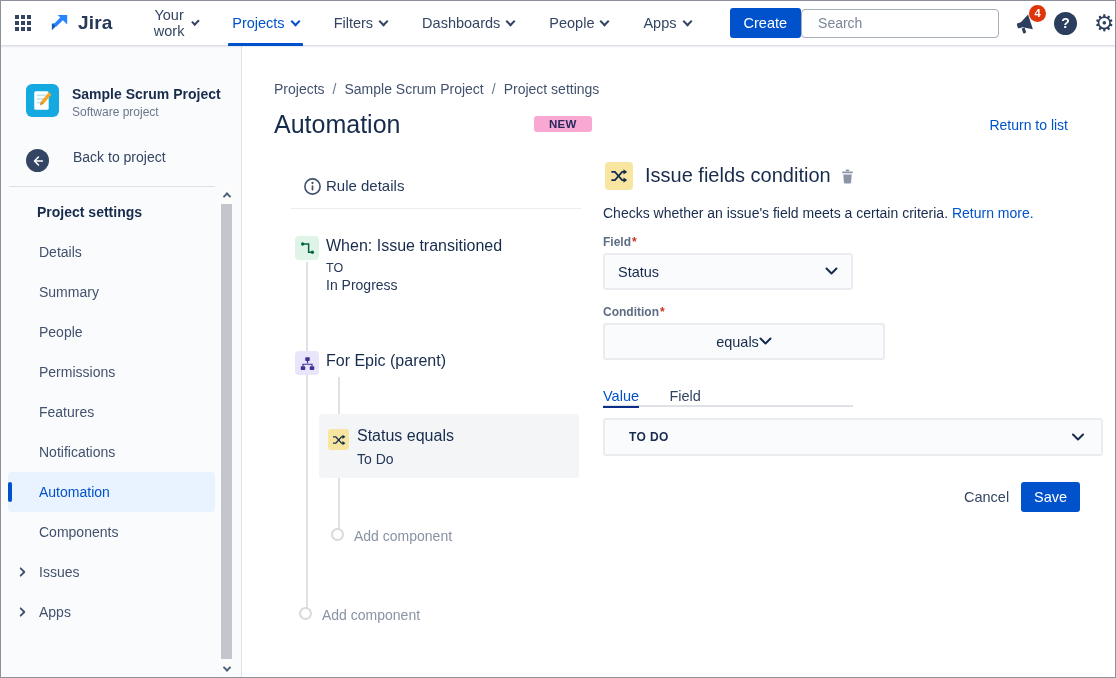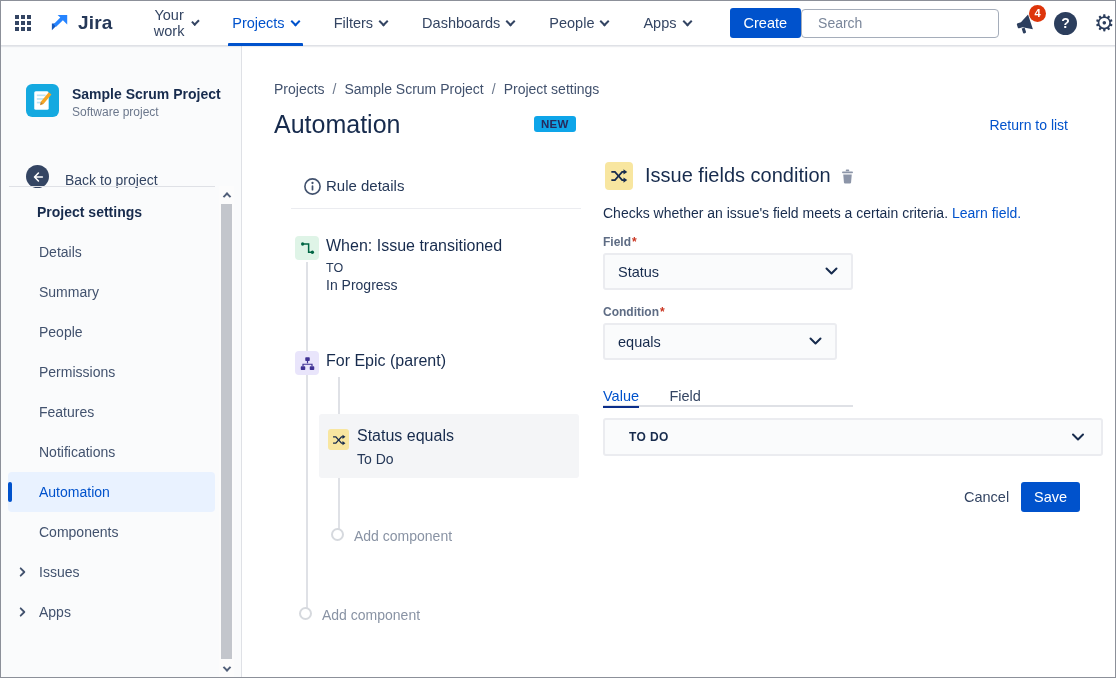--- a/index.html
+++ b/index.html
@@ -29,21 +29,21 @@
 
   
   .content { flex:1; display:flex; min-height:0; }
   .sidebar { width:241px; flex:0 0 241px; background:#FAFBFC; border-right:1px solid #DFE1E6; position:relative; }
   .main { flex:1; position:relative; background:#fff; }
 
   
   .proj-block { position:absolute; left:25px; top:38px; display:flex; gap:13px; cursor:default; }
   .proj-name { font-size:14px; font-weight:700; color:#172B4D; padding-top:2px; }
   .proj-type { font-size:12px; color:#6B778C; margin-top:3px; }
-  .back-row { position:absolute; left:25px; top:119px; display:flex; align-items:flex-end; gap:16px; cursor:pointer; }
+  .back-row { position:absolute; left:25px; top:103px; display:flex; align-items:flex-start; gap:24px; cursor:pointer; }
   .back-circle { width:23px; height:23px; border-radius:50%; background:#344563; display:flex; align-items:center; justify-content:center; }
   .back-label { font-size:14px; color:#344563; }
   .side-divider { position:absolute; left:8px; right:26px; top:140px; height:1px; background:#DFE1E6; }
   .side-list { position:absolute; left:0; right:26px; top:146px; }
   .side-heading { height:40px; display:flex; align-items:center; padding-left:36px; font-size:14px; font-weight:700; color:#172B4D; }
   .side-item { height:40px; display:flex; align-items:center; padding-left:31px; font-size:14px; color:#42526E; cursor:pointer; position:relative; margin:0 0 0 7px; border-radius:4px; }
   .side-item .rchev { position:absolute; left:9px; top:50%; transform:translateY(-50%); }
   .side-item.active { background:#E9F2FF; color:#0052CC; }
   .side-item.active::before { content:""; position:absolute; left:0; top:10px; width:4px; height:20px; border-radius:2px; background:#0052CC; }
   .scrollbar { position:absolute; top:140px; bottom:0; right:7px; width:15px; background:#FCFCFC; }
@@ -52,21 +52,21 @@
   .sb-arrow .achev { width:6px; height:6px; border-right:2px solid #505F79; border-bottom:2px solid #505F79; }
   .sb-arrow.up .achev { transform:rotate(-135deg) translate(-1px,-1px); }
   .sb-arrow.down .achev { transform:rotate(45deg) translate(-1px,-1px); }
   .sb-thumb { position:absolute; left:2px; width:11px; top:18px; bottom:18px; background:#C3C6CC; cursor:pointer; }
 
   
   .breadcrumb { position:absolute; left:32px; top:35px; font-size:14px; color:#42526E; display:flex; gap:8px; }
   .breadcrumb .bc-link { cursor:pointer; }
   .breadcrumb .sep { color:#6B778C; }
   .page-title { position:absolute; left:32px; top:64px; font-size:25px; font-weight:500; color:#172B4D; }
-  .new-badge { position:absolute; left:292px; top:70px; background:#0ea5e9; color:#27295C; font-size:11.5px; font-weight:700; padding:2px 7px; border-radius:3px; letter-spacing:.3px; }
+  .new-badge { position:absolute; left:292px; top:70px; background:#f9a8d4; color:#27295C; font-size:11.5px; font-weight:700; padding:2px 15px; border-radius:3px; letter-spacing:.3px; }
   .return-link { position:absolute; right:47px; top:71px; font-size:14px; color:#0052CC; cursor:pointer;text-align:right; }
 
   
   .rd-icon { position:absolute; left:61px; top:131px; }
   .rd-label { position:absolute; left:84px; top:131px; font-size:15px; color:#253858; cursor:pointer; }
   .tl-divider { position:absolute; left:49px; top:162px; width:290px; height:1px; background:#EBECF0; }
   .vline-main { position:absolute; left:64px; top:216px; width:2px; height:352px; background:#DFE1E6; }
   .vline-child { position:absolute; left:96px; top:331px; width:2px; height:156px; background:#DFE1E6; }
   .tl-icon { width:24px; height:24px; border-radius:4px; display:flex; align-items:center; justify-content:center; position:absolute; }
   .tl-icon.green { left:53px; top:190px; background:#DFF4E7; }
@@ -91,21 +91,21 @@
   .trash-btn { position:absolute; left:597px; top:121px; cursor:pointer; }
   .panel-desc { position:absolute; left:361px; top:159px; font-size:14px; color:#172B4D; }
   .panel-desc .learn { color:#0052CC; cursor:pointer; }
   .fld-label { position:absolute; font-size:12px; font-weight:600; color:#5E6C84; }
   .fld-label .req { color:#CA3521; margin-left:1px; }
   .lbl-field { left:361px; top:189px; }
   .lbl-cond { left:361px; top:259px; }
   .select { position:absolute; height:37px; background:#FAFBFC; border:2px solid #EBECF0; border-radius:3px; display:flex; align-items:center; justify-content:space-between; padding:0 13px; cursor:pointer; }
   .select .val { font-size:14.5px; color:#172B4D; }
   .sel-field { left:361px; top:207px; width:250px; }
-  .sel-cond { left:361px; top:277px; width:234px; }
+  .sel-cond { left:361px; top:277px; width:282px;justify-content:center; }
   .sel-value { left:361px; top:372px; width:500px; height:38px; padding:0 16px 0 24px; }
   .sel-value .val { font-size:12px; font-weight:700; letter-spacing:.4px; }
   .tabs { position:absolute; left:361px; top:341px; width:250px; height:20px; }
   .tabs .track { position:absolute; left:0; right:0; top:18px; height:2px; background:#DFE1E6; }
   .tab { display:inline-block; margin-right:26px; font-size:14.5px; color:#344563; cursor:pointer; position:relative; padding-bottom:5px; }
   .tab.active { color:#0052CC; }
   .tab.active::after { content:""; position:absolute; left:0; right:0; top:18px; height:2px; background:#0B2E8A; z-index:1; }
   .cancel-link { position:absolute; left:722px; top:443px; font-size:14.5px; color:#344563; cursor:pointer; }
   .save-btn { position:absolute; left:779px; top:436px; height:30px; padding:0 13px; background:#0052CC; color:#fff; border:none; border-radius:3px; font-size:14.5px; font-family:inherit; cursor:pointer; }
 </style>
@@ -353,21 +353,21 @@
         <svg width="17" height="18" viewBox="0 0 20 20">
           <g fill="#8C95A8">
             <rect x="8" y="2.3" width="4" height="2.2" rx="0.8"></rect>
             <rect x="3.6" y="4.8" width="12.8" height="2" rx="0.9"></rect>
             <path d="M5 8.2 h10 l-0.8 9.3 a1.4 1.4 0 0 1 -1.4 1.3 H7.2 a1.4 1.4 0 0 1 -1.4 -1.3 Z"></path>
           </g>
         </svg>
       </div>
       <div class="panel-desc">
         <span>Checks whether an issue's field meets a certain criteria.</span>
-        <span class="learn">Learn field.</span>
+        <span class="learn">Return more.</span>
       </div>
 
       <div class="fld-label lbl-field">
         <span>Field</span><span class="req">*</span>
       </div>
       <div class="select sel-field">
         <span class="val">Status</span>
         <svg width="13" height="9" viewBox="0 0 13 9">
             <path d="M1.5 1.5 L6.5 6.5 L11.5 1.5" stroke="#172B4D" stroke-width="2" fill="none" stroke-linecap="round" stroke-linejoin="round"></path>
           </svg>

